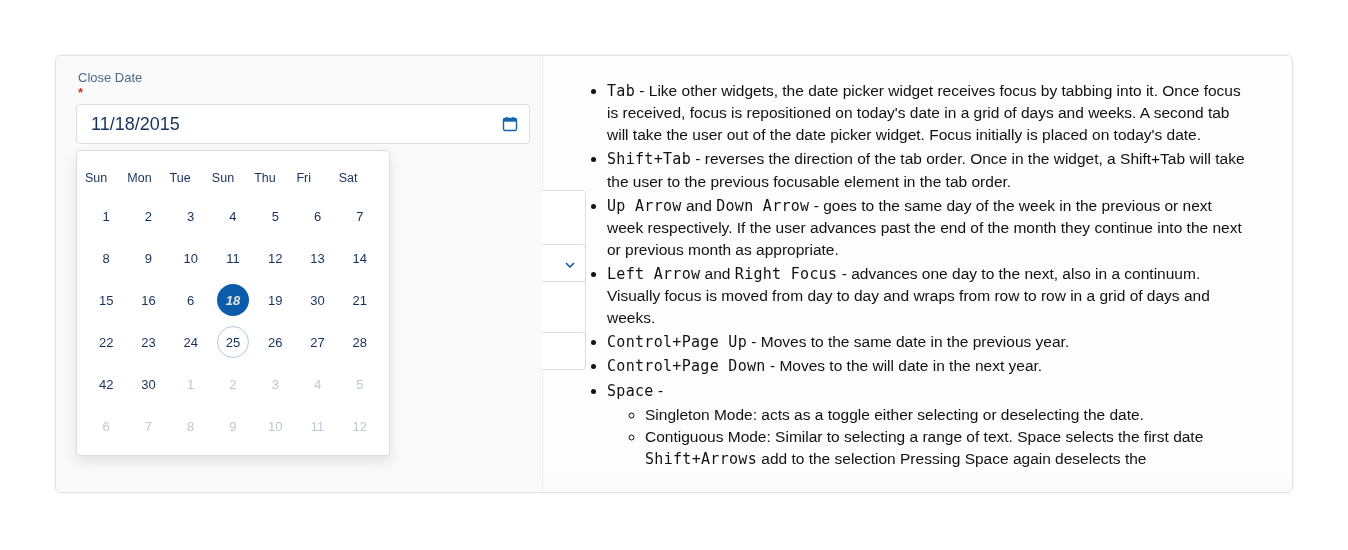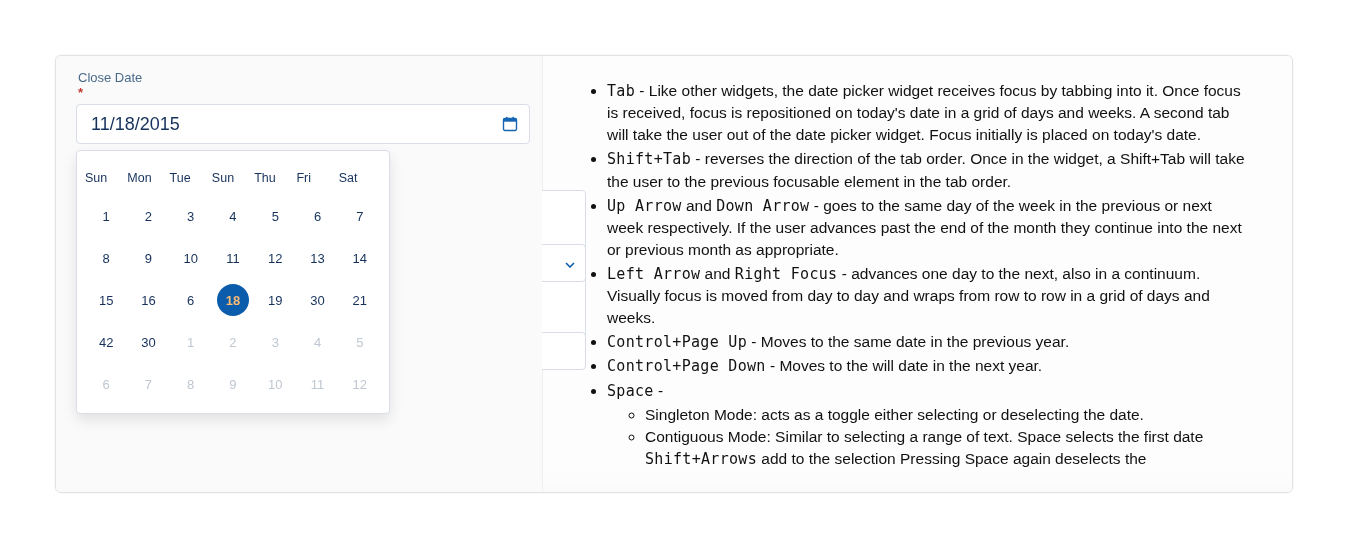--- a/index.html
+++ b/index.html
@@ -129,22 +129,23 @@
     position: relative;
   }
   .dp-cell.out { color: #bfc7d1; }
   .dp-cell .bubble {
     width: 32px; height: 32px;
     border-radius: 50%;
     display: flex; align-items: center; justify-content: center;
   }
   .dp-cell.selected .bubble {
     background: #0b5cab;
-    color: #fdba74;
+    color: #e5e5e5;
     font-weight: 600;
+    font-style: italic;
   }
   .dp-cell.today .bubble {
     border: 1px solid #b5c7dd;
   }
   
   .ghost {
     position: absolute;
     border: 1px solid #d8dde6;
     border-radius: 4px;
     background: #fff;
@@ -303,20 +304,43 @@
               </div>
               <div class="dp-cell">
                 <span class="bubble">30</span>
               </div>
               <div class="dp-cell">
                 <span class="bubble">21</span>
               </div>
             </div>
             <div class="dp-row">
               <div class="dp-cell">
+                <span class="bubble">22</span>
+              </div>
+              <div class="dp-cell">
+                <span class="bubble">23</span>
+              </div>
+              <div class="dp-cell">
+                <span class="bubble">24</span>
+              </div>
+              <div class="dp-cell today">
+                <span class="bubble">25</span>
+              </div>
+              <div class="dp-cell">
+                <span class="bubble">26</span>
+              </div>
+              <div class="dp-cell">
+                <span class="bubble">27</span>
+              </div>
+              <div class="dp-cell">
+                <span class="bubble">28</span>
+              </div>
+            </div>
+            <div class="dp-row">
+              <div class="dp-cell">
                 <span class="bubble">42</span>
               </div>
               <div class="dp-cell">
                 <span class="bubble">30</span>
               </div>
               <div class="dp-cell out">
                 <span class="bubble">1</span>
               </div>
               <div class="dp-cell out">
                 <span class="bubble">2</span>

